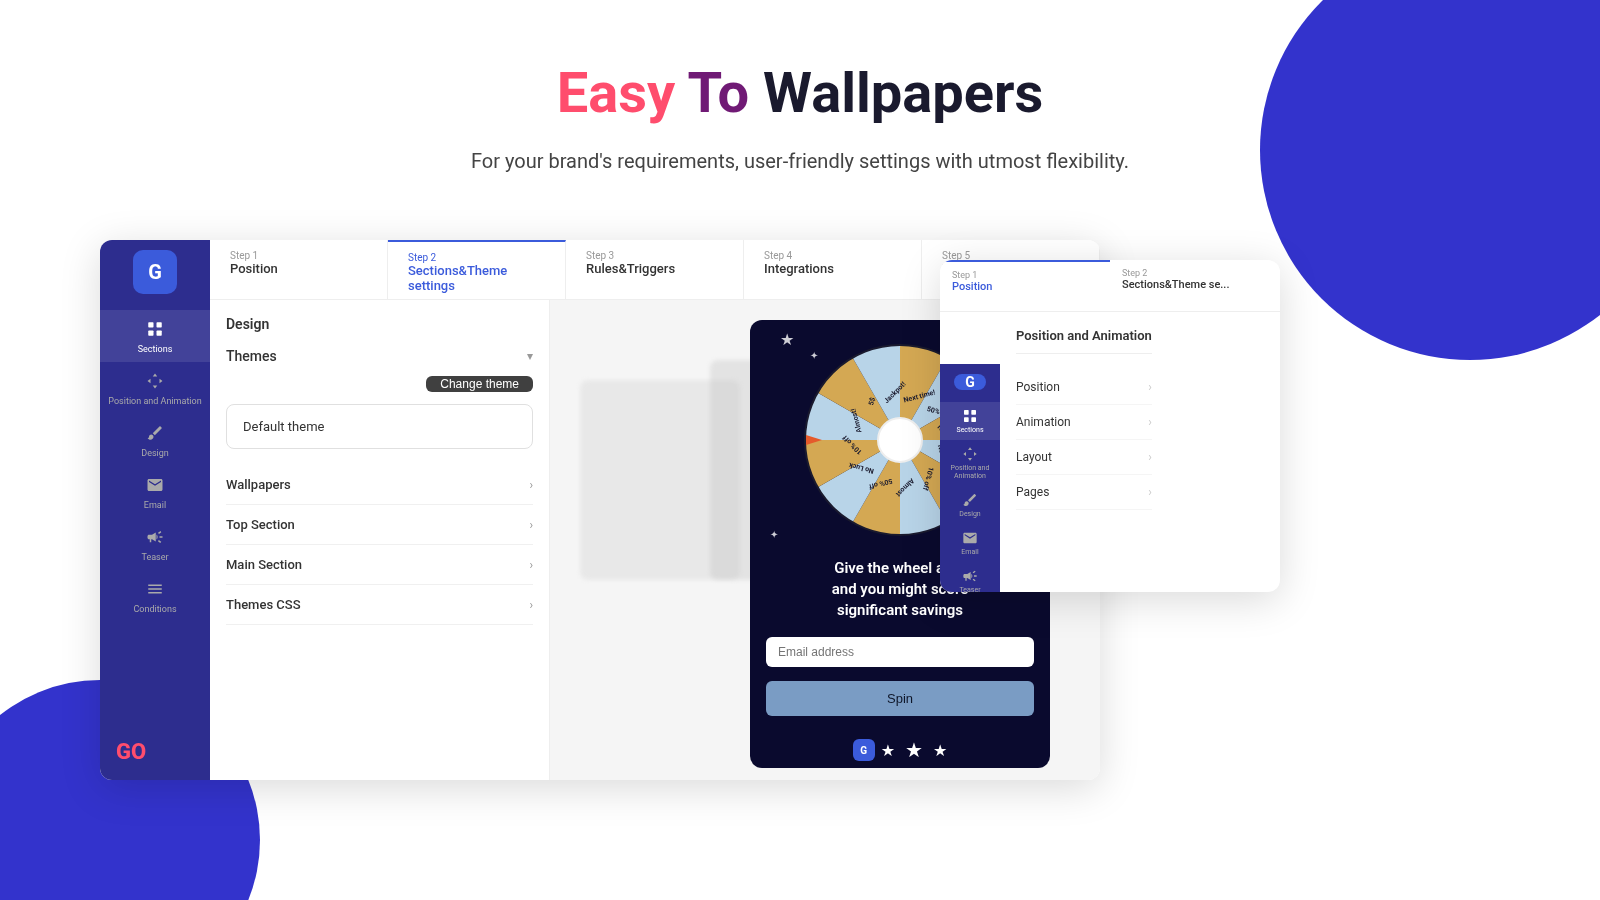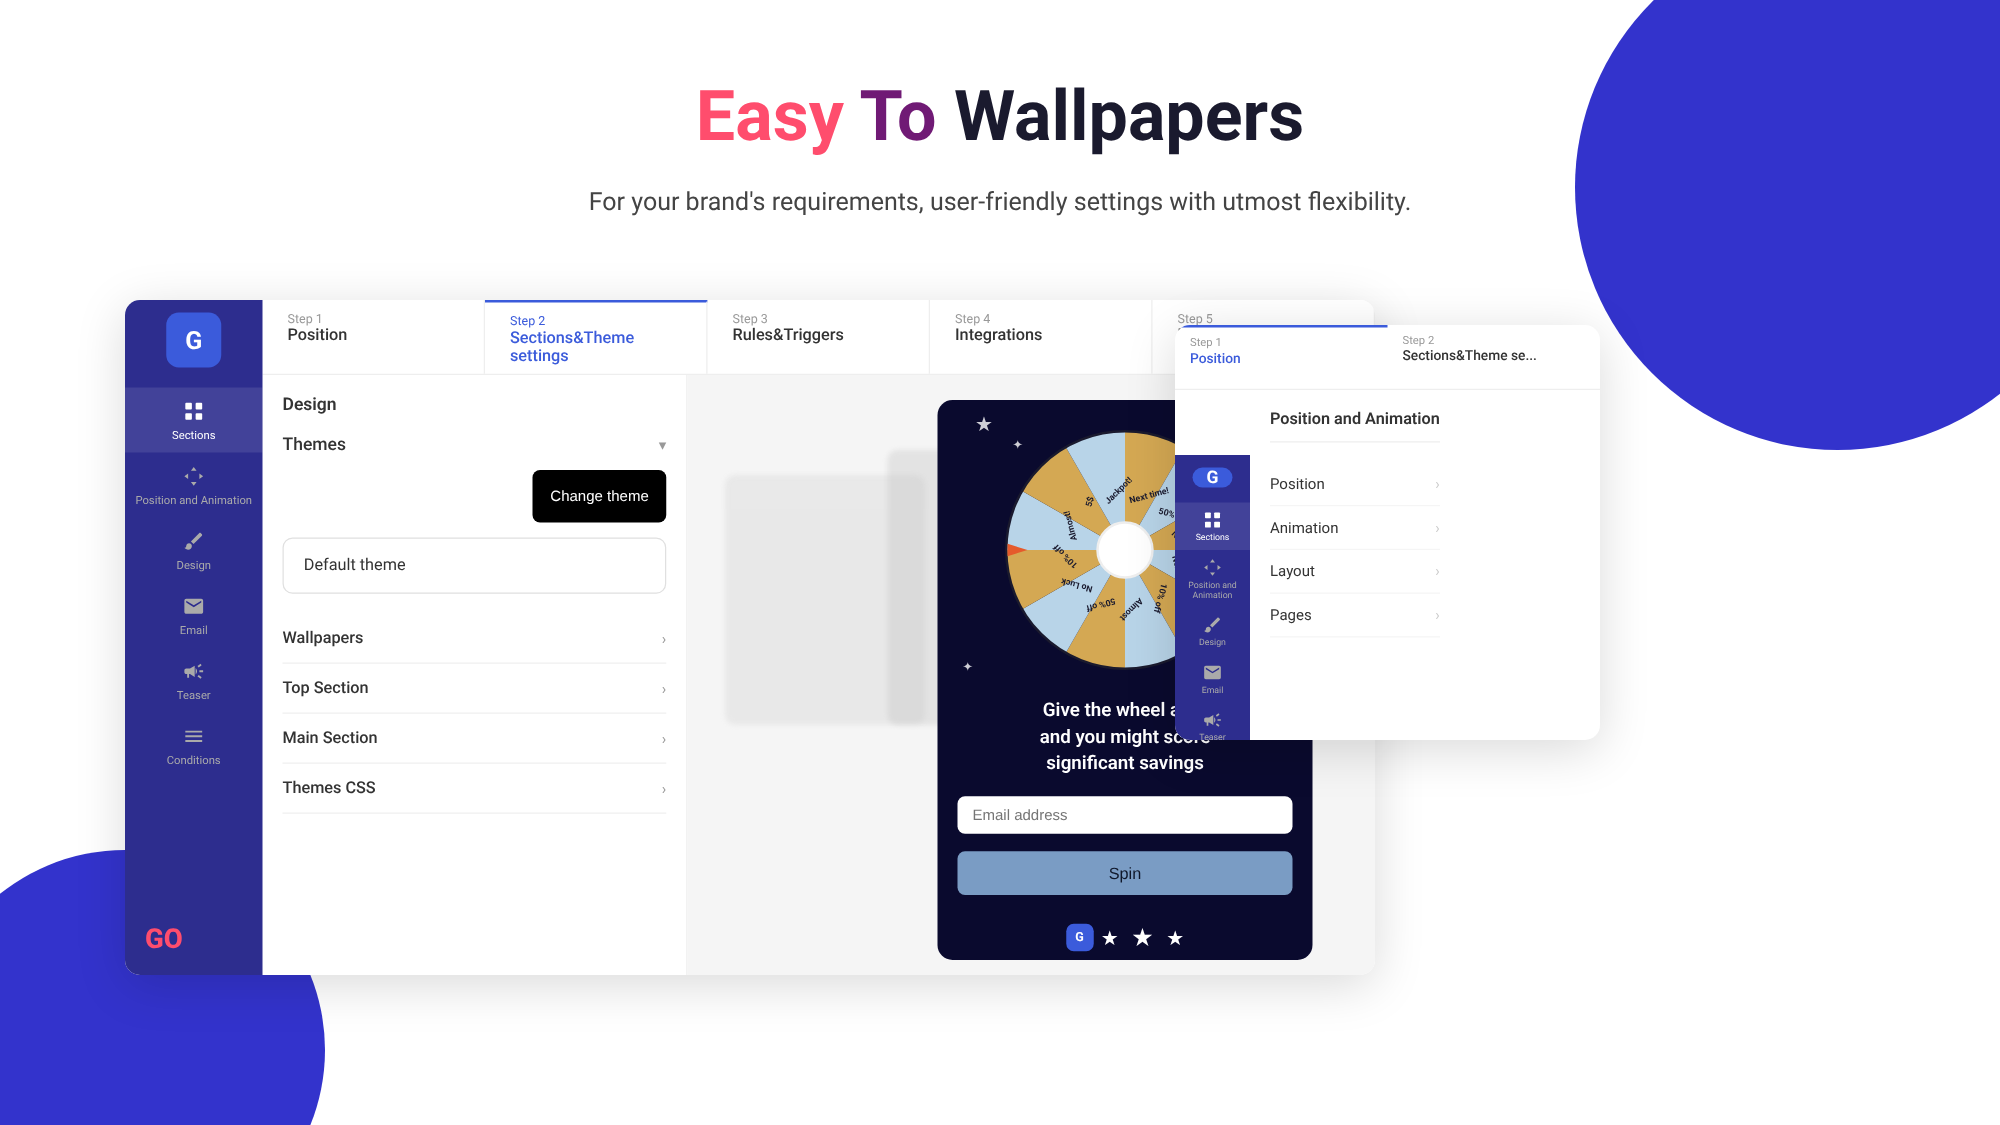--- a/index.html
+++ b/index.html
@@ -204,25 +204,25 @@
       align-items: center;
       justify-content: space-between;
       margin-bottom: 12px;
     }
     .themes-label {
       font-size: 14px;
       font-weight: 500;
       color: #333;
     }
     .change-theme-btn {
-      background: #000000;
+      background: #404040;
       color: #fff;
       border: none;
       border-radius: 6px;
-      padding: 14px 14px;
+      padding: 1px 14px;
       font-size: 12px;
       cursor: pointer;
       font-weight: 500;
     }
     .default-theme-card {
       border: 1px solid #e0e0e0;
       border-radius: 8px;
       padding: 14px 16px;
       font-size: 13px;
       color: #333;

